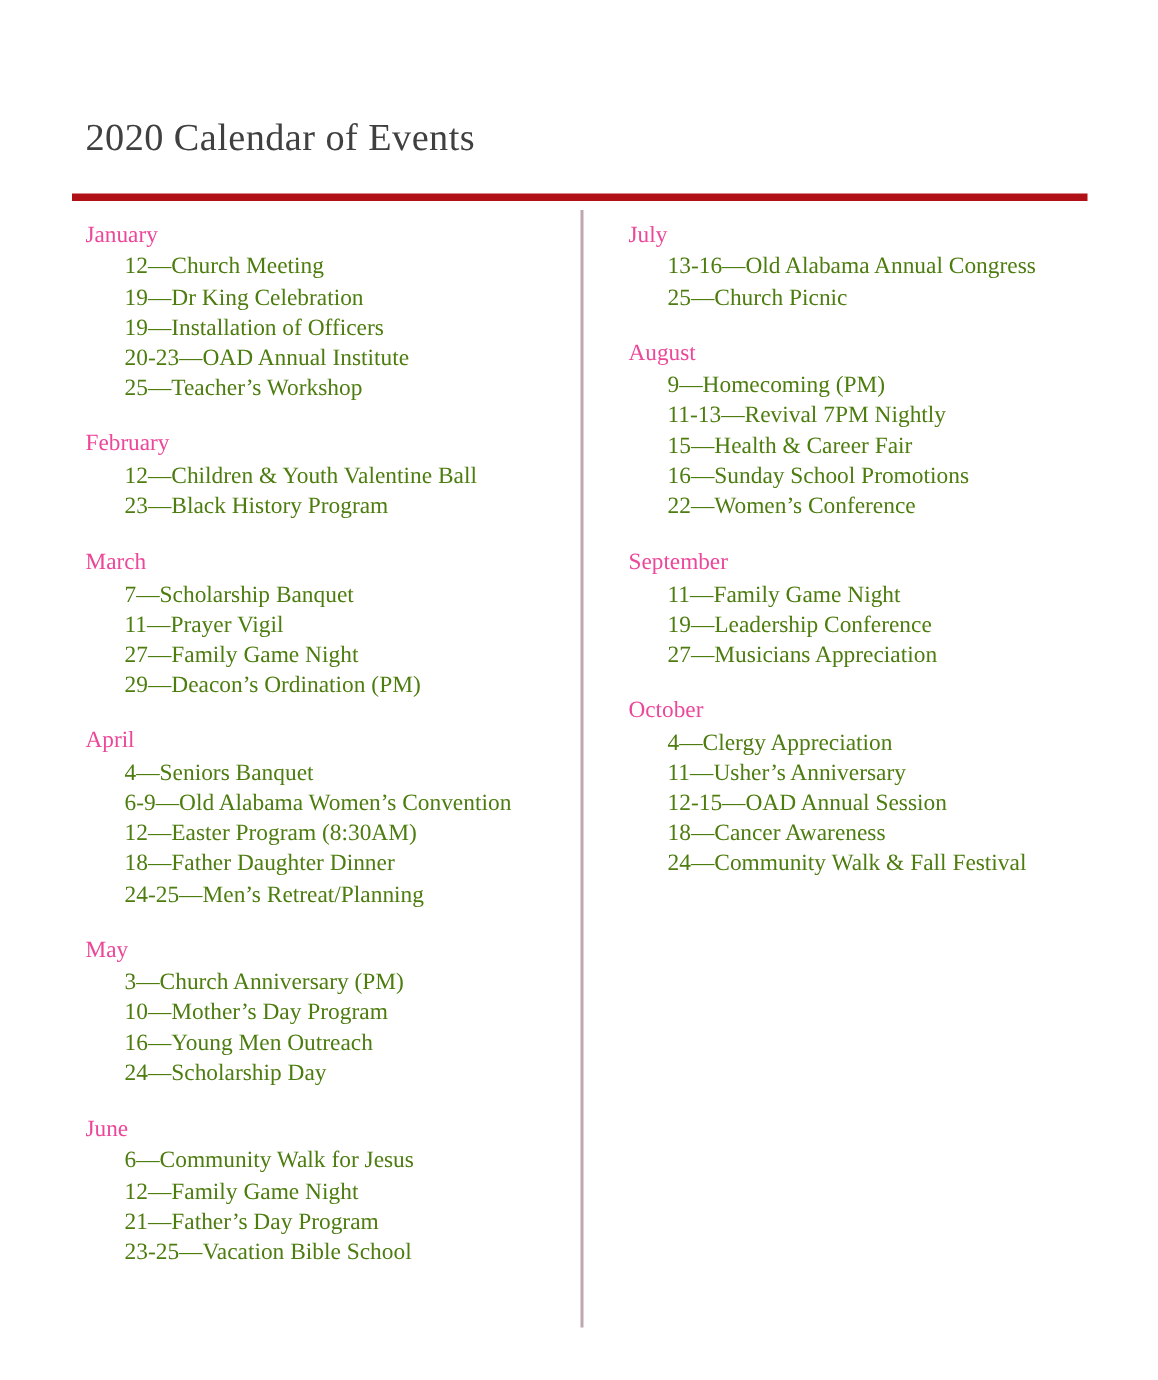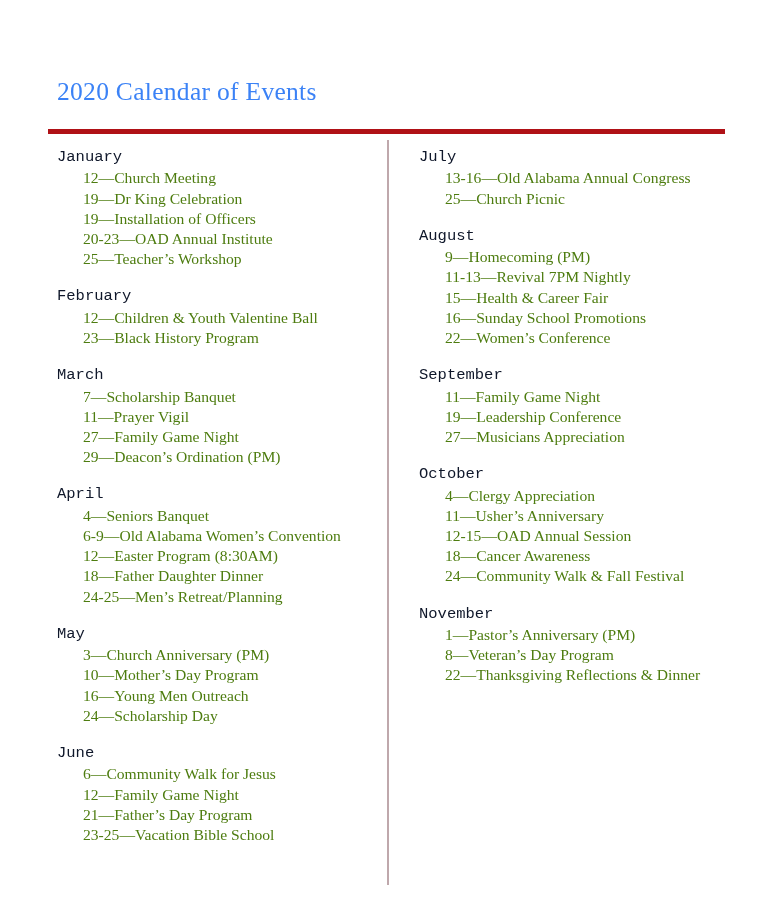--- a/index.html
+++ b/index.html
@@ -22,21 +22,21 @@
 
   
   .doc-title {
     position: absolute;
     left: 57px;
     top: 78px;
     font-family: "Liberation Serif", "DejaVu Serif", serif;
     font-size: 25.5px;
     font-weight: 400;
     letter-spacing: 0.3px;
-    color: #3b82f6;
+    color: #404040;
     white-space: nowrap;
     line-height: 1.1;
   }
 
   
   .red-rule {
     position: absolute;
     left: 48px;
     top: 129px;
     width: 677px;
@@ -69,23 +69,23 @@
 
   .col-left  { left: 57px;  width: 325px; }
   .col-right { left: 419px; width: 330px; }
 
   
   .month-block {
     margin-bottom: 17px;
   }
 
   .month-name {
-    font-family: Liberation Mono, monospace;
+    font-family: Liberation Serif, serif;
     font-size: 15.5px;
-    color: #0f172a;
+    color: #ec4899;
     line-height: 1.32;
     margin-bottom: 1px;
     white-space: nowrap;
   }
 
   .event-list {
     list-style: none;
     margin: 0;
     padding: 0 0 0 26px;
   }
@@ -201,24 +201,16 @@
         <div class="month-block">
           <div class="month-name">October</div>
           <ul class="event-list">
             <li class="event-item">4—Clergy Appreciation</li>
             <li class="event-item">11—Usher’s Anniversary</li>
             <li class="event-item">12-15—OAD Annual Session</li>
             <li class="event-item">18—Cancer Awareness</li>
             <li class="event-item">24—Community Walk &amp; Fall Festival</li>
           </ul>
         </div>
-        <div class="month-block">
-          <div class="month-name">November</div>
-          <ul class="event-list">
-            <li class="event-item">1—Pastor’s Anniversary (PM)</li>
-            <li class="event-item">8—Veteran’s Day Program</li>
-            <li class="event-item">22—Thanksgiving Reflections &amp; Dinner</li>
-          </ul>
-        </div>
       </div>
   </div>
 
 </div>
 
 </body></html>

